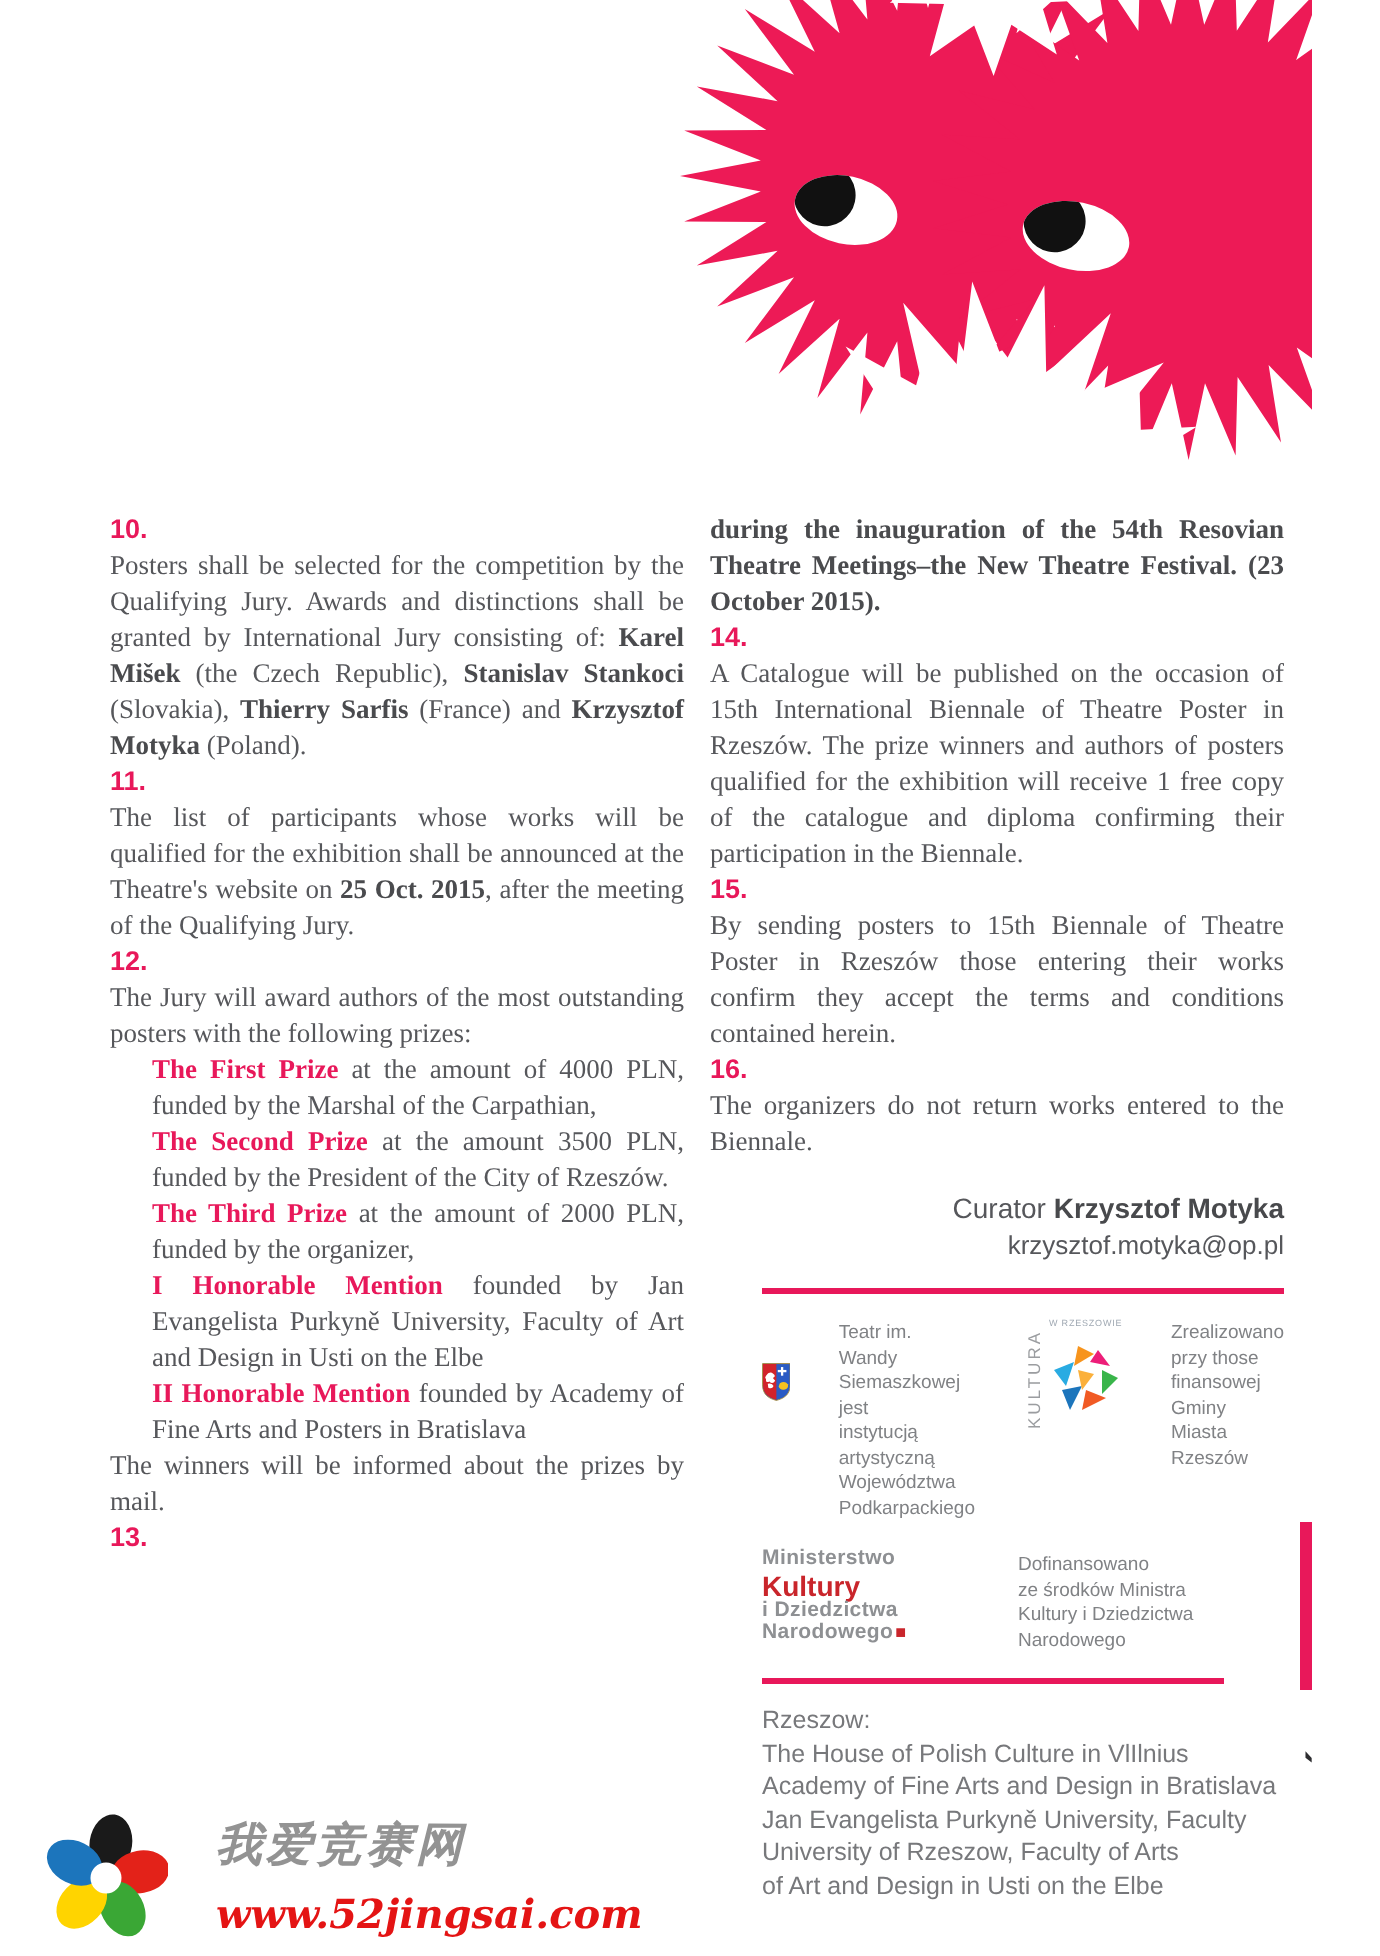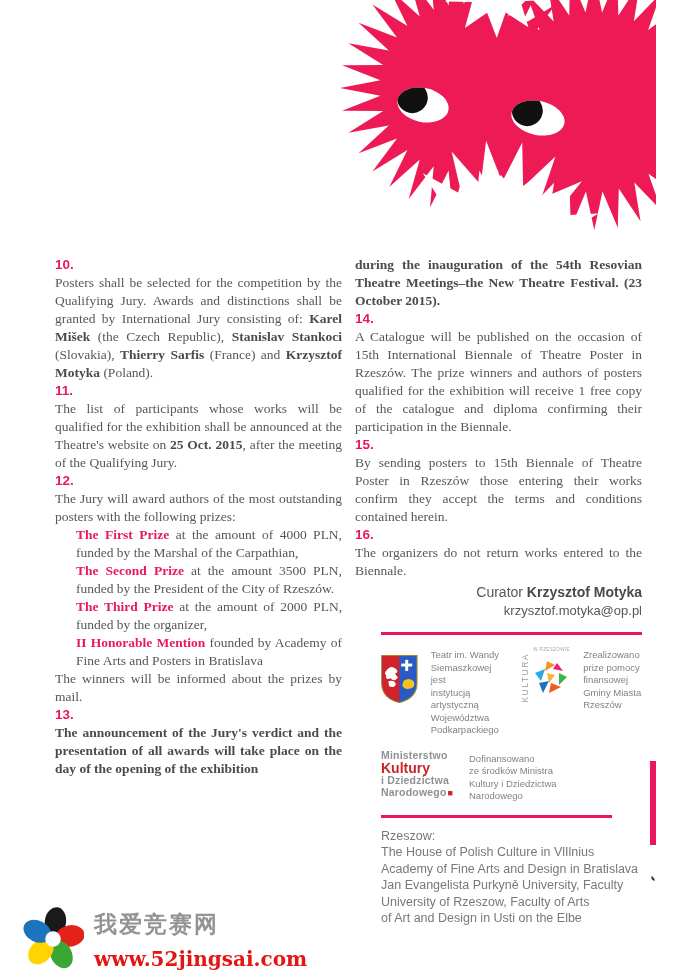--- a/index.html
+++ b/index.html
@@ -10,30 +10,30 @@
   .col{position:absolute;top:256px;width:287px;color:#56575b;}
   .col-left{left:55px;}
   .col-right{left:355px;}
   .para{margin:0;font-size:13.5px;line-height:18px;text-align:justify;color:#56575b;font-family:Liberation Serif, serif;}
   .para .b{font-weight:bold;color:#4a4b4e;}
   .para .accent{color:#e8185a;font-weight:bold;}
   .sec-num{font-size:13.5px;line-height:18px;font-weight:bold;color:#e8185a;}
   .indent{padding-left:21px;}
 
   
-  .curator{margin-top:2px;text-align:right;color:#56575b;}
+  .curator{margin-top:14px;text-align:right;color:#56575b;}
   .curator-line{font-size:14px;line-height:20px;}
   .curator-line b{color:#48494c;}
   .curator-email{font-size:13px;line-height:18px;}
 
   
   .bottom-block{margin-left:26px;width:261px;}
   .rule{height:3px;background:#e8185a;margin-top:12px;}
   .rule2{width:231px;}
-  .logo-row{display:flex;gap:13px;margin-top:11px;align-items:flex-start;}
+  .logo-row{display:flex;gap:24px;margin-top:11px;align-items:flex-start;}
   .credit-text{font-size:9.5px;line-height:12.5px;color:#808285;padding-top:3px;}
   .kultura-block{position:relative;width:50px;height:62px;flex:0 0 auto;}
   .kultura-top{position:absolute;top:1px;left:13px;font-size:4.5px;color:#9fa8b2;letter-spacing:.4px;}
   .kultura-vert{position:absolute;left:0;top:7px;writing-mode:vertical-rl;transform:rotate(180deg);
                 font-size:8.5px;color:#9b9da0;letter-spacing:1.5px;}
   .pinwheel{position:absolute;right:1px;top:9px;}
   .ministry-row{gap:10px;margin-top:13px;}
   .ministry-logo{width:78px;flex:0 0 auto;}
   .m-gray{font-size:10.5px;font-weight:bold;color:#8e9093;line-height:11.5px;letter-spacing:.2px;}
   .m-red{font-size:14px;font-weight:bold;color:#c9252b;line-height:14px;}
@@ -45,21 +45,21 @@
 
   
   .side-banner{position:absolute;left:649px;top:974px;width:208px;height:36px;
                transform:rotate(-90deg);transform-origin:0 0;
                display:flex;align-items:center;gap:7px;
                font-family:"DejaVu Sans Mono",monospace;font-weight:bold;}
   .banner-city{font-size:24px;letter-spacing:3px;color:#2d2d30;}
   .banner-year{background:#e8185a;color:#fff;font-size:24px;letter-spacing:2px;padding:3px 9px;}
 
   
-  .watermark{position:absolute;left:22px;top:905px;display:flex;align-items:flex-end;gap:10px;}
+  .watermark{position:absolute;left:22px;top:905px;display:flex;align-items:center;gap:24px;font-style:italic;}
   .wm-cn{font-size:23px;font-weight:bold;color:rgba(105,105,105,.72);letter-spacing:2px;}
   .wm-url{font-size:20px;font-weight:bold;color:#e41414;font-family:"DejaVu Serif",serif;margin-top:7px;}
 </style>
 </head>
 <body>
 
 <div class="page">
 
   <div class="mask-wrap">
     <svg id="mask-svg" width="320" height="248">
@@ -89,24 +89,24 @@
   <div class="col col-left" id="col-left">
       <div class="sec-num">10.</div>
       <p class="para"><span>Posters shall be selected for the competition by the Qualifying Jury. Awards and distinctions shall be granted by International Jury consisting of: </span><span class="b">Karel Mišek</span><span> (the Czech Republic), </span><span class="b">Stanislav Stankoci</span><span> (Slovakia), </span><span class="b">Thierry Sarfis</span><span> (France) and </span><span class="b">Krzysztof Motyka</span><span> (Poland).</span></p>
       <div class="sec-num">11.</div>
       <p class="para"><span>The list of participants whose works will be qualified for the exhibition shall be announced at the Theatre's website on </span><span class="b">25 Oct. 2015</span><span>, after the meeting of the Qualifying Jury.</span></p>
       <div class="sec-num">12.</div>
       <p class="para"><span>The Jury will award authors of the most outstanding posters with the following prizes:</span></p>
       <p class="para indent"><span class="accent">The First Prize</span><span> at the amount of 4000 PLN, funded by the Marshal of the Carpathian,</span></p>
       <p class="para indent"><span class="accent">The Second Prize</span><span> at the amount 3500 PLN, funded by the President of the City of Rzeszów.</span></p>
       <p class="para indent"><span class="accent">The Third Prize</span><span> at the amount of 2000 PLN, funded by the organizer,</span></p>
+      <p class="para indent"><span class="accent">I Honorable Mention</span><span> founded by Jan Evangelista Purkyně University, Faculty of Art and Design in Usti on the Elbe</span></p>
       <p class="para indent"><span class="accent">II Honorable Mention</span><span> founded by Academy of Fine Arts and Posters in Bratislava</span></p>
       <p class="para"><span>The winners will be informed about the prizes by mail.</span></p>
       <div class="sec-num">13.</div>
-      <p class="para"><span class="b">The announcement of the Jury's verdict and the presentation of all awards will take place on the day of the opening of the exhibition</span></p>
     </div>
 
   <div class="col col-right">
     <div id="col-right-sections">
         <p class="para"><span class="b">during the inauguration of the 54th Resovian Theatre Meetings–the New Theatre Festival. (23 October 2015).</span></p>
         <div class="sec-num">14.</div>
         <p class="para"><span>A Catalogue will be published on the occasion of 15th International Biennale of Theatre Poster in Rzeszów. The prize winners and authors of posters qualified for the exhibition will receive 1 free copy of the catalogue and diploma confirming their participation in the Biennale.</span></p>
         <div class="sec-num">15.</div>
         <p class="para"><span>By sending posters to 15th Biennale of Theatre Poster in Rzeszów those entering their works confirm they accept the terms and conditions contained herein.</span></p>
         <div class="sec-num">16.</div>
@@ -146,35 +146,35 @@
             <polygon points="28,8 34,16 24,14" fill="#ed1e79"></polygon>
             <polygon points="6,18 16,14 12,26" fill="#29abe2"></polygon>
             <polygon points="30,18 38,22 30,30" fill="#39b54a"></polygon>
             <polygon points="10,28 20,26 14,38" fill="#1c75bc"></polygon>
             <polygon points="22,28 32,32 20,38" fill="#f15a24"></polygon>
             <polygon points="18,18 26,20 20,28" fill="#fbb03b"></polygon>
           </svg>
         </div>
         <div class="credit-text" style="width:80px;">
             <div>Zrealizowano</div>
-            <div>prize pomocy</div>
+            <div>przy those</div>
             <div>finansowej</div>
             <div>Gminy Miasta</div>
             <div>Rzeszów</div>
           </div>
       </div>
 
       <div class="logo-row ministry-row">
         <div class="ministry-logo">
           <div class="m-gray">Ministerstwo</div>
           <div class="m-red">Kultury</div>
           <div class="m-gray">i Dziedzictwa</div>
           <div class="m-gray"><span>Narodowego</span><span class="reddot">■</span></div>
         </div>
-        <div class="credit-text" style="width:120px;">
+        <div class="credit-text" style="width:120px;margin-left:40px;">
             <div>Dofinansowano</div>
             <div>ze środków Ministra</div>
             <div>Kultury i Dziedzictwa</div>
             <div>Narodowego</div>
           </div>
       </div>
 
       <div class="rule rule2"></div>
 
       <div class="partners">

